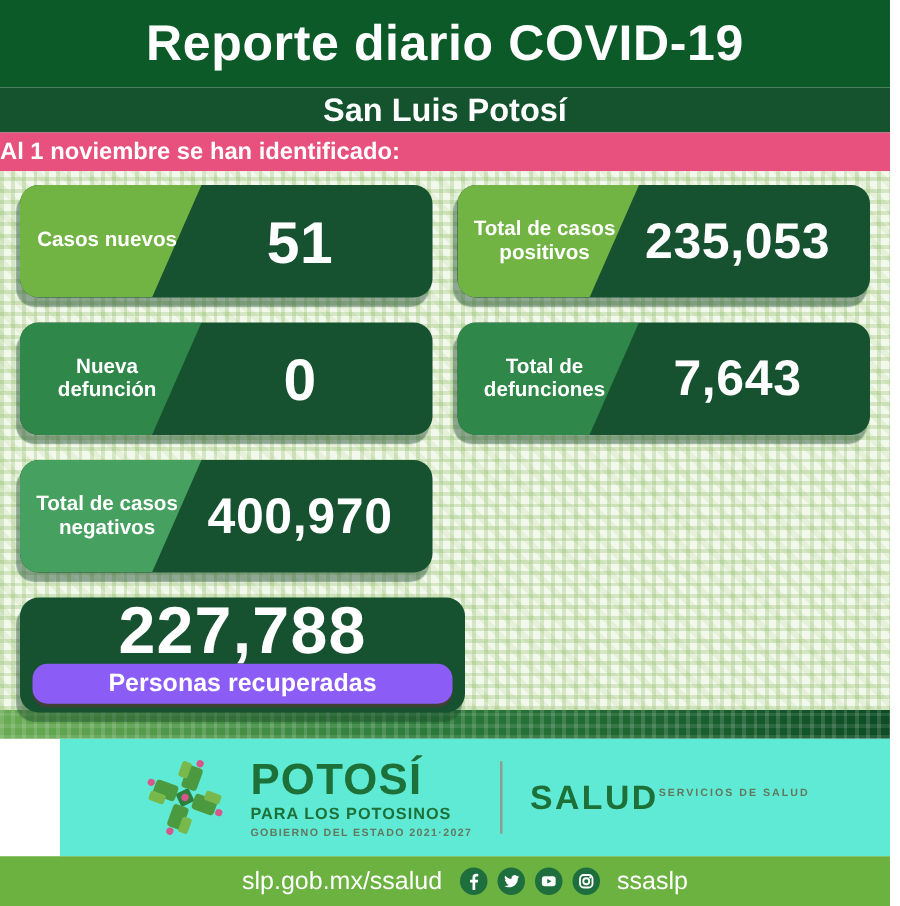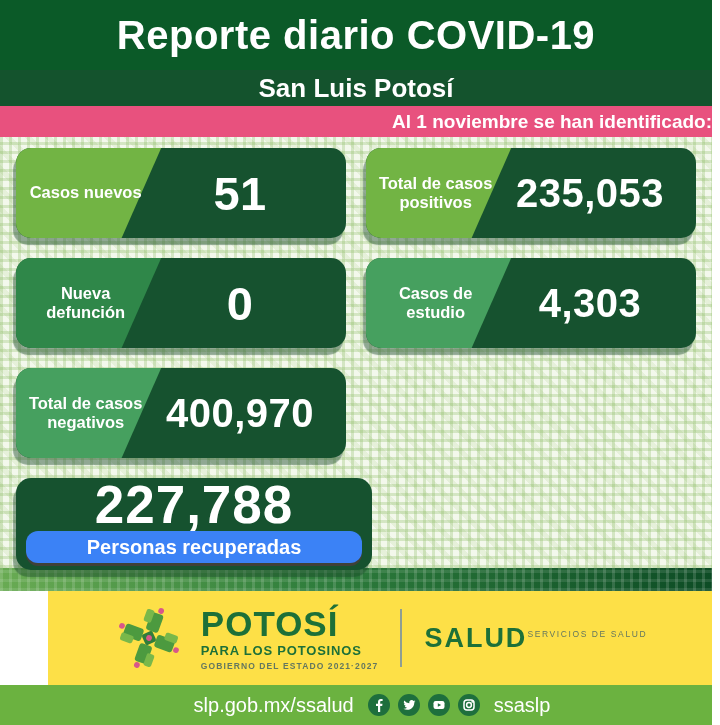--- a/index.html
+++ b/index.html
@@ -11,21 +11,21 @@
   
   .hdr{
     background:#0b5a28;height:70px;display:flex;align-items:center;justify-content:center;
   }
   .hdr-title{color:#fff;font-size:40px;font-weight:bold;letter-spacing:.5px;}
   .band-sub{
     background:#14532d;height:36px;display:flex;align-items:center;justify-content:center;
   }
   .band-sub span{color:#fff;font-size:26px;font-weight:bold;}
   .band-pink{
-    background:#e8517e;height:31px;display:flex;align-items:center;justify-content:flex-end;
+    background:#e8517e;height:31px;display:flex;align-items:center;justify-content:flex-start;
   }
   .band-pink span{color:#fff;font-size:19px;font-weight:bold;}
   
   .pattern-bg{
     position:relative;height:431px;
     background-color:#f3f8ec;
     background-image:
       repeating-linear-gradient(0deg, rgba(140,188,101,.30) 0 3px, rgba(140,188,101,0) 3px 9px),
       repeating-linear-gradient(90deg, rgba(140,188,101,.30) 0 3px, rgba(140,188,101,0) 3px 9px),
       repeating-linear-gradient(45deg, rgba(170,205,135,.18) 0 5px, rgba(170,205,135,0) 5px 14px);
@@ -63,50 +63,50 @@
   .recovered-card{
     position:absolute;left:0;top:0;width:356px;height:92px;border-radius:15px;
     background:#16522f;box-shadow:-3px 7px 1px rgba(25,70,40,.45);
   }
   .recovered-value{
     position:absolute;top:-4px;left:0;right:0;text-align:center;
     color:#fff;font-weight:bold;font-size:53px;letter-spacing:1px;
   }
   .recovered-pill{
     position:absolute;left:10px;right:10px;bottom:7px;height:32px;border-radius:12px;
-    background:#3b82f6;display:flex;align-items:center;justify-content:center;
+    background:#8b5cf6;display:flex;align-items:center;justify-content:center;
     box-shadow:0 3px 0 rgba(140,35,75,.35);
   }
   .recovered-pill span{color:#fff;font-weight:bold;font-size:20px;}
   .slogan{
     position:absolute;right:6px;top:8px;width:300px;text-align:center;
     color:#17693a;font-size:35px;font-weight:bold;font-style:italic;line-height:1.1;
     letter-spacing:.5px;
   }
   
   .grad-band{
     height:23px;
     background-image:
       repeating-linear-gradient(90deg, rgba(255,255,255,.14) 0 3px, rgba(255,255,255,0) 3px 9px),
       repeating-linear-gradient(0deg, rgba(255,255,255,.10) 0 3px, rgba(255,255,255,0) 3px 9px),
       linear-gradient(90deg,#69ab53 0%,#2e7d3c 45%,#0d4c25 100%);
   }
   
   .logo-strip{
-    height:94px;background:#fde047;display:flex;align-items:center;justify-content:center;gap:16px;margin-left:48px;
+    height:94px;background:#5eead4;display:flex;align-items:center;justify-content:center;gap:16px;margin-left:48px;
   }
   .emblem{flex:0 0 auto;}
   .potosi-block{display:flex;flex-direction:column;align-items:flex-start;line-height:1;}
   .potosi-word{color:#1d7038;font-size:35px;font-weight:bold;letter-spacing:1px;}
   .potosi-sub{color:#1d7038;font-size:13px;font-weight:bold;letter-spacing:.8px;margin-top:3px;}
   .potosi-gov{color:#64775f;font-size:8.5px;font-weight:bold;letter-spacing:1.1px;margin-top:5px;}
   .logo-divider{width:2px;height:58px;background:#8f9e93;margin:0 6px;}
   .salud-block{display:flex;align-items:flex-start;line-height:1;}
   .salud-word{color:#1d7038;font-size:27px;font-weight:bold;letter-spacing:2px;}
-  .salud-sub{color:#64775f;font-size:8.5px;font-weight:normal;letter-spacing:1.6px;margin-top:5px;}
+  .salud-sub{color:#64775f;font-size:8.5px;font-weight:bold;letter-spacing:1.6px;margin-top:5px;}
   
   .footer-bar{
     height:40px;background:#6bb240;display:flex;align-items:center;justify-content:center;gap:9px;padding-left:32px;
   }
   .footer-url{color:#fff;font-size:20px;}
   .footer-handle{color:#fff;font-size:20px;}
   .social{display:flex;gap:6px;align-items:center;margin:0 4px;}
   .social svg{display:block;}
 </style>
 </head>
@@ -140,26 +140,26 @@
         <div class="stat-label">Total de casos positivos</div>
         <div class="stat-value">235,053</div>
       </div>
 
       <div class="stat-card v2 big-digit">
         <div class="slant"></div>
         <div class="stat-label">Nueva defunción</div>
         <div class="stat-value">0</div>
       </div>
 
-
-      <div class="stat-card v3">
-        <div class="slant"></div>
-        <div class="stat-label">Casos de estudio</div>
-        <div class="stat-value">4,303</div>
-      </div>
+      <div class="stat-card v2">
+        <div class="slant"></div>
+        <div class="stat-label">Total de defunciones</div>
+        <div class="stat-value">7,643</div>
+      </div>
+
 
       <div class="stat-card v3">
         <div class="slant"></div>
         <div class="stat-label">Total de casos negativos</div>
         <div class="stat-value">400,970</div>
       </div>
 
     </div>
 
     <div class="bottom-row">

